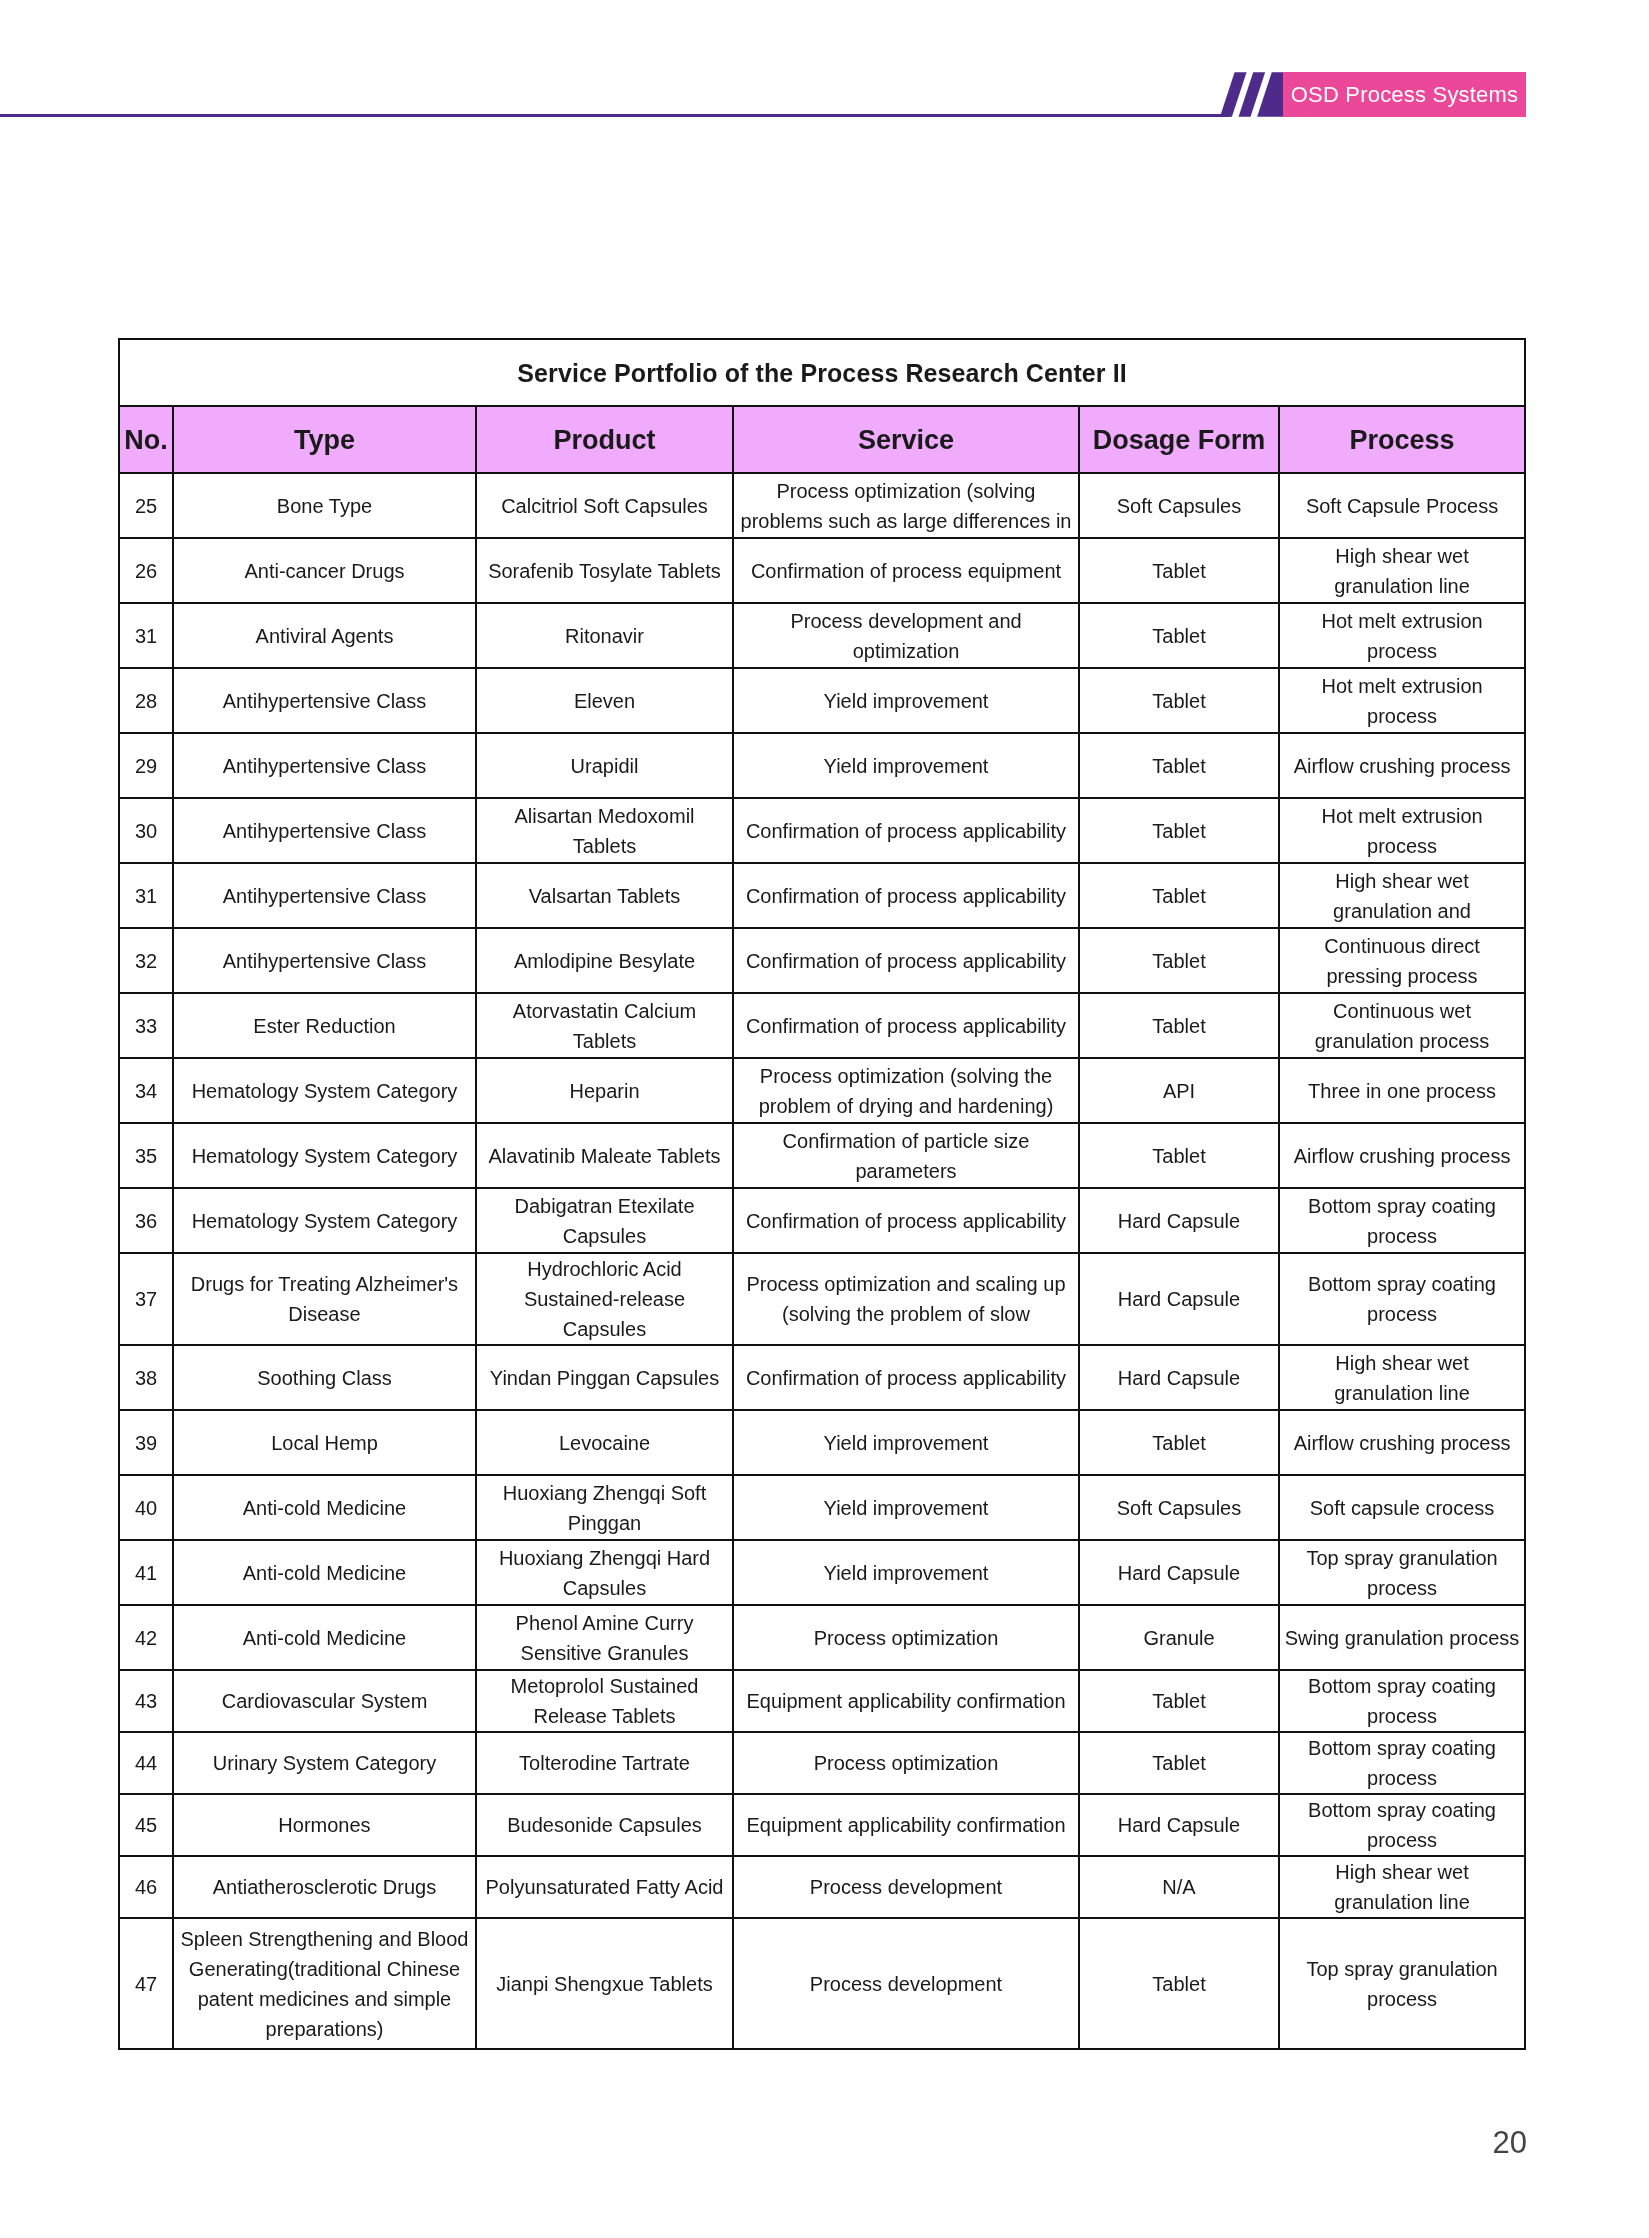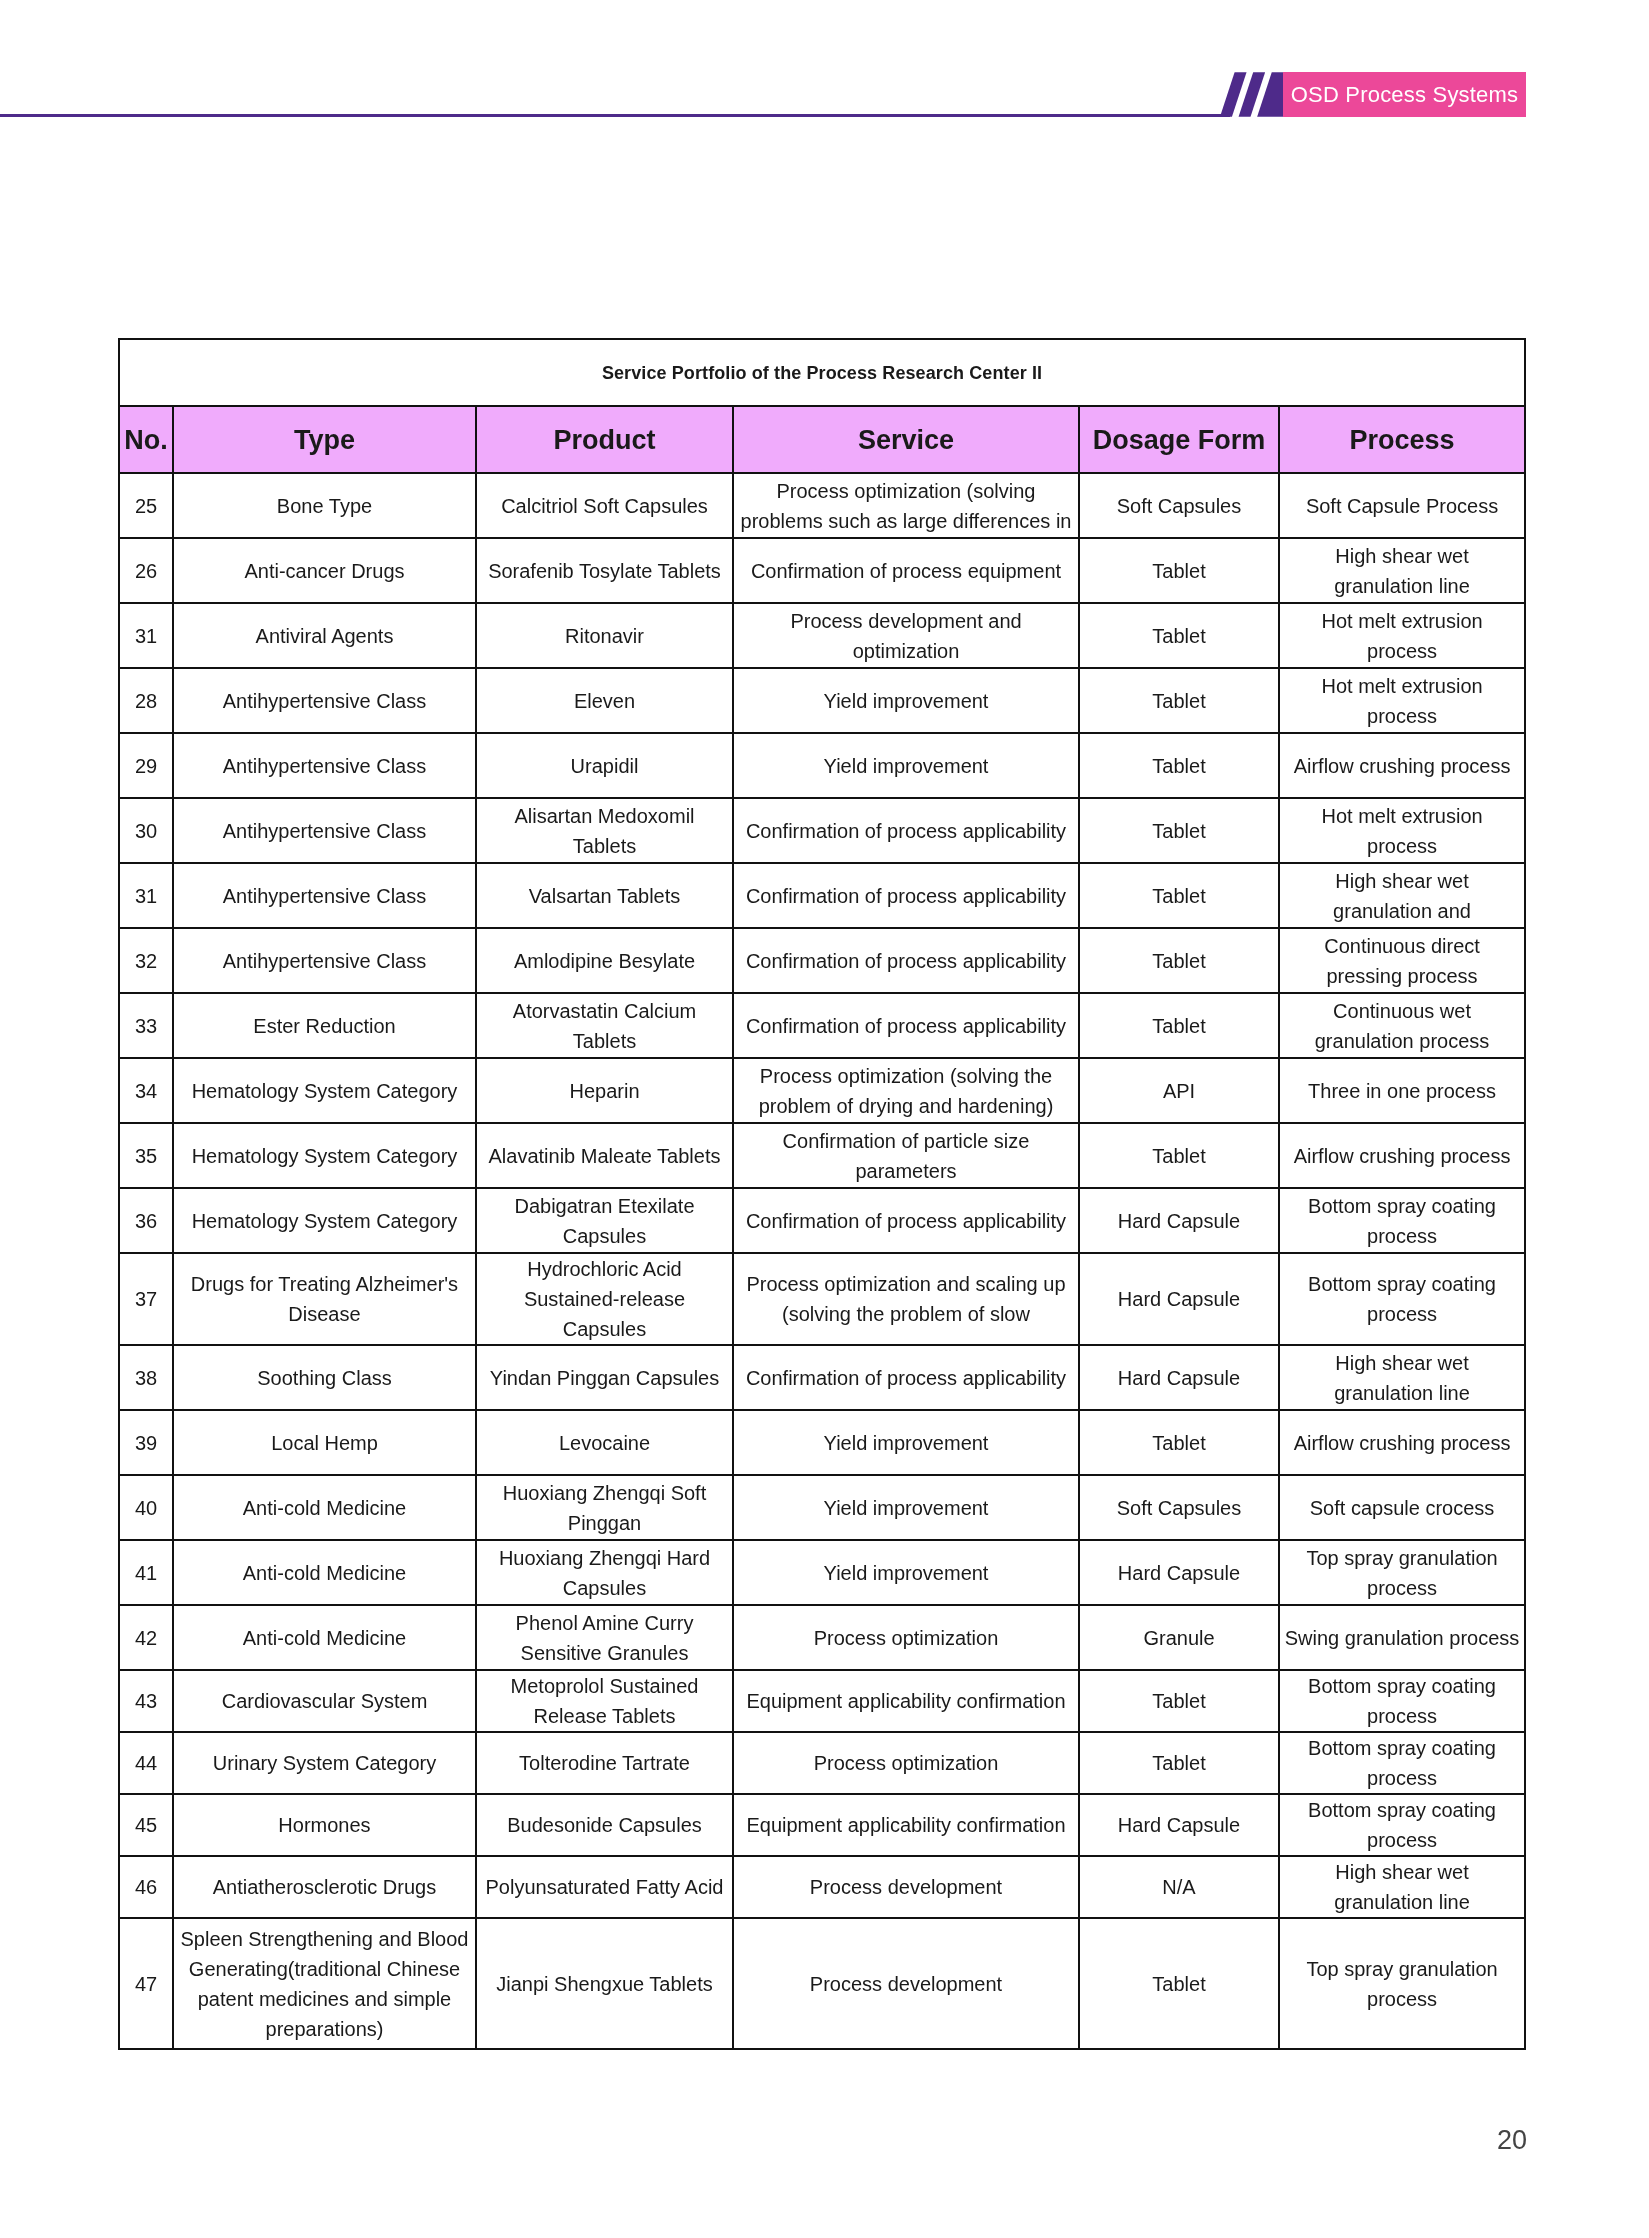--- a/index.html
+++ b/index.html
@@ -11,29 +11,29 @@
   .banner { position:absolute; left:1220px; top:72px; width:306px; height:45px; }
   .banner .stripes { position:absolute; left:0; top:0; width:73px; height:45px; }
   .banner .label { position:absolute; left:63px; top:0; width:243px; height:45px; background:#ec4899;
                    color:#ffffff; font-size:22px; line-height:45px; text-align:center; letter-spacing:0.2px; }
 
   
   .table-wrap { position:absolute; left:118px; top:338px; width:1406px; }
   table { border-collapse:collapse; width:1406px; table-layout:fixed; }
   td, th { border:2px solid #111; text-align:center; vertical-align:middle; padding:0 4px;
            font-weight:normal; font-size:20px; line-height:30px; color:#1a1a1a; }
-  .title-row td { height:65px; font-size:18px; font-weight:bold; letter-spacing:0.1px; }
+  .title-row td { height:65px; font-size:25px; font-weight:bold; letter-spacing:0.1px; }
   .head-row th { height:65px; background:#f0abfc; font-size:27px; font-weight:bold; }
   .r-std td { height:63px; }
   .r-short td { height:56px; }
   .r-tall td { height:129px; }
   .no-cell { font-size:20px; }
 
   .page-no { position:absolute; left:1480px; top:2125px; width:47px; text-align:right;
-             font-size:27px; color:#444; }
+             font-size:31px; color:#444; }
 </style>
 </head>
 <body>
 
 <div class="top-rule"></div>
 <div class="banner">
   <svg class="stripes" viewBox="0 0 110 67" width="73" height="45">
     <polygon points="22,0 40,0 18,67 0,67" fill="#4e2a8a"></polygon>
     <polygon points="50,0 68,0 46,67 28,67" fill="#4e2a8a"></polygon>
     <polygon points="78,0 110,0 110,67 56,67" fill="#4e2a8a"></polygon>

